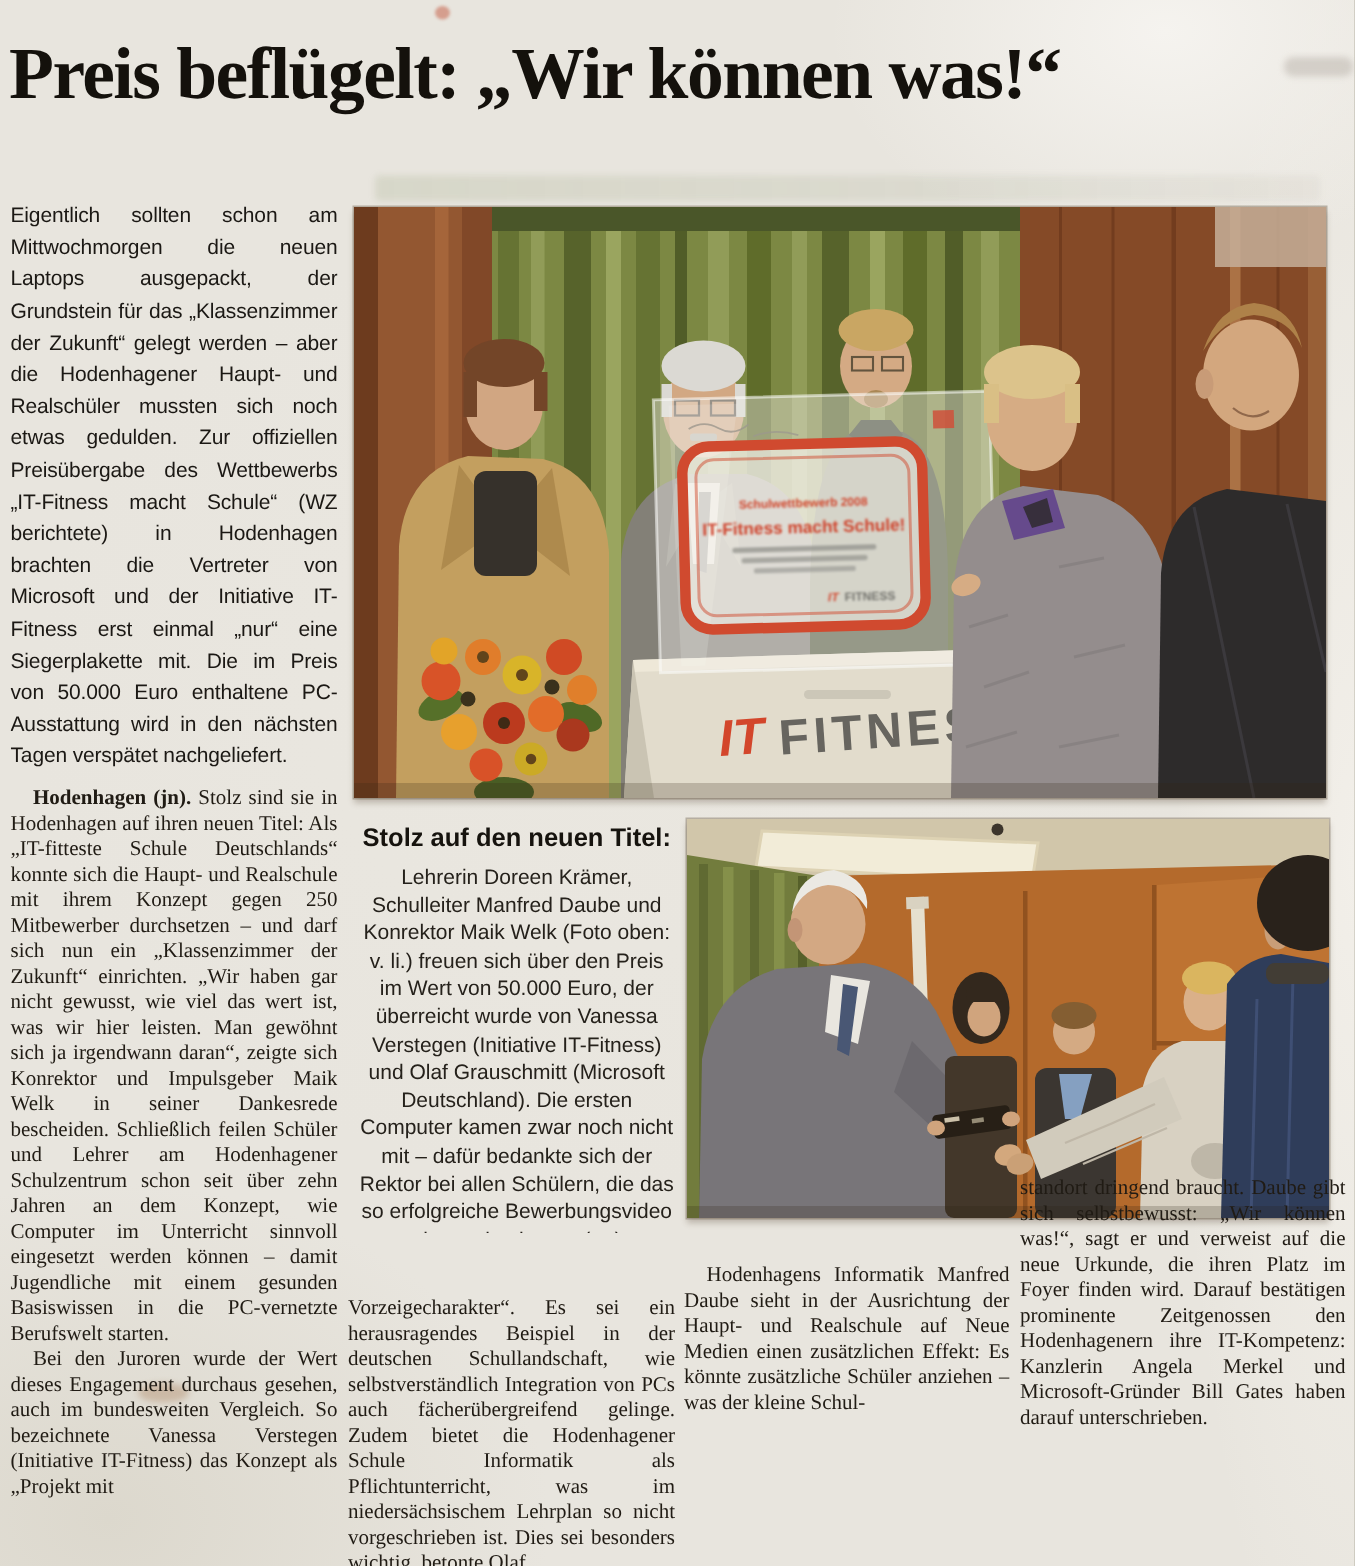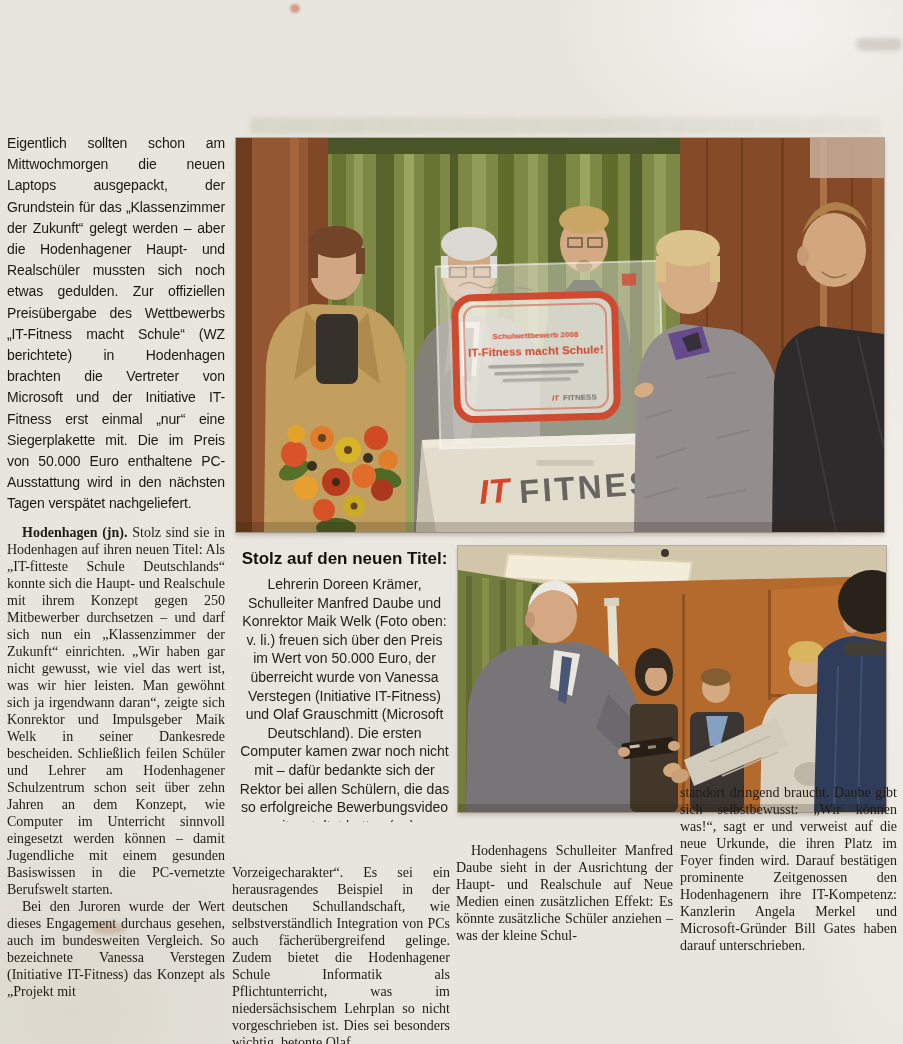--- a/index.html
+++ b/index.html
@@ -62,20 +62,21 @@
   .cap-text{
     font-family:"Liberation Sans", sans-serif;font-size:14px;line-height:18.6px;
     text-align:center;color:#25211b;
   }
 </style>
 </head>
 <body>
 
 <div class="page">
 
+  <h1 class="hl">Preis beflügelt: „Wir können was!“</h1>
 
   <div class="ghost-band"></div>
   <div class="smudge sm1"></div>
   <div class="smudge sm2"></div>
   <div class="smudge sm3"></div>
 
   <div class="col col1">
     <p class="lead">Eigentlich sollten schon am Mittwochmorgen die neuen Laptops ausgepackt, der Grundstein für das „Klassenzimmer der Zukunft“ gelegt werden – aber die Hodenhagener Haupt- und Realschüler mussten sich noch etwas gedulden. Zur offiziellen Preisübergabe des Wettbewerbs „IT-Fitness macht Schule“ (WZ berichtete) in Hodenhagen brachten die Vertreter von Microsoft und der Initiative IT-Fitness erst einmal „nur“ eine Siegerplakette mit. Die im Preis von 50.000 Euro enthaltene PC-Ausstattung wird in den nächsten Tagen verspätet nachgeliefert.</p>
     <p class="serif-p indent gap-top"><strong class="dateline">Hodenhagen (jn).</strong><span> Stolz sind sie in Hodenhagen auf ihren neuen Titel: Als „IT-fitteste Schule Deutschlands“ konnte sich die Haupt- und Realschule mit ihrem Konzept gegen 250 Mitbewerber durchsetzen – und darf sich nun ein „Klassenzimmer der Zukunft“ einrichten. „Wir haben gar nicht gewusst, wie viel das wert ist, was wir hier leisten. Man gewöhnt sich ja irgendwann daran“, zeigte sich Konrektor und Impulsgeber Maik Welk in seiner Dankesrede bescheiden. Schließlich feilen Schüler und Lehrer am Hodenhagener Schulzentrum schon seit über zehn Jahren an dem Konzept, wie Computer im Unterricht sinnvoll eingesetzt werden können – damit Jugendliche mit einem gesunden Basiswissen in die PC-vernetzte Berufswelt starten.</span></p>
     <p class="serif-p indent">Bei den Juroren wurde der Wert dieses Engagement durchaus gesehen, auch im bundesweiten Vergleich. So bezeichnete Vanessa Verstegen (Initiative IT-Fitness) das Konzept als „Projekt mit</p>
@@ -323,19 +324,19 @@
 
       <rect x="0" y="0" width="428" height="266" fill="#e8dcc2" opacity="0.08"></rect>
       <rect x="0" y="258" width="428" height="8" fill="rgba(40,30,15,0.2)"></rect>
     </svg>
   </div>
 
   <div class="col col2">
     <p class="serif-p">Vorzeigecharakter“. Es sei ein herausragendes Beispiel in der deutschen Schullandschaft, wie selbstverständlich Integration von PCs auch fächerübergreifend gelinge. Zudem bietet die Hodenhagener Schule Informatik als Pflichtunterricht, was im niedersächsischem Lehrplan so nicht vorgeschrieben ist. Dies sei besonders wichtig, betonte Olaf</p>
   </div>
   <div class="col col3">
-    <p class="serif-p indent">Hodenhagens Schulleiter Manfred Daube sieht in der Ausrichtung der Haupt- und Realschule auf Neue Medien einen zusätzlichen Effekt: Es könnte zusätzliche Schüler anziehen – was der kleine Schul-</p>
+    <p class="serif-p indent">Hodenhagens Informatik Manfred Daube sieht in der Ausrichtung der Haupt- und Realschule auf Neue Medien einen zusätzlichen Effekt: Es könnte zusätzliche Schüler anziehen – was der kleine Schul-</p>
   </div>
   <div class="col col4">
     <p class="serif-p">standort dringend braucht. Daube gibt sich selbstbewusst: „Wir können was!“, sagt er und verweist auf die neue Urkunde, die ihren Platz im Foyer finden wird. Darauf bestätigen prominente Zeitgenossen den Hodenhagenern ihre IT-Kompetenz: Kanzlerin Angela Merkel und Microsoft-Gründer Bill Gates haben darauf unterschrieben.</p>
   </div>
 
 </div>
 
 </body></html>

